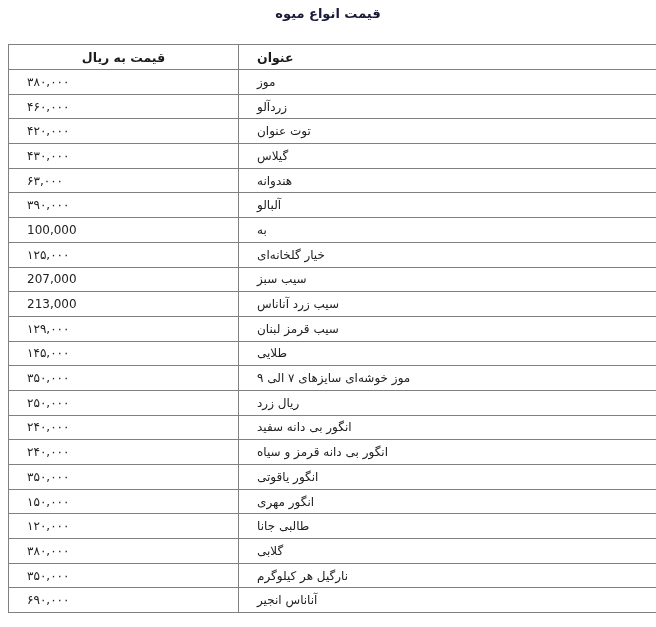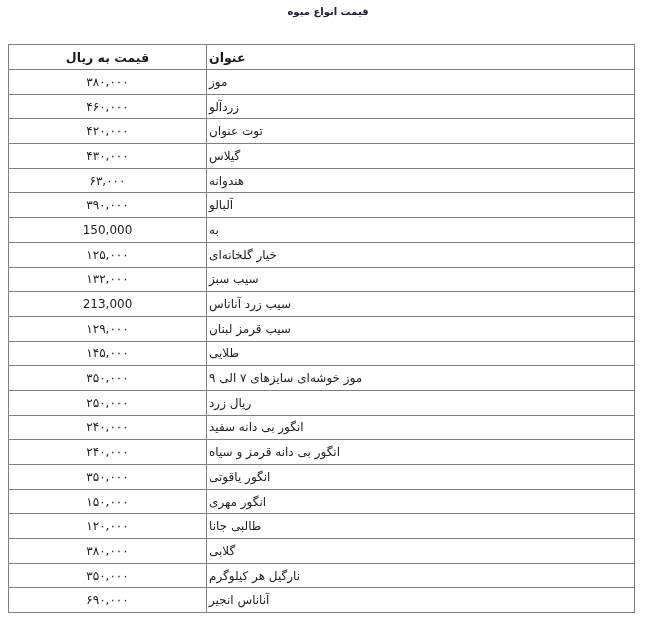--- a/index.html
+++ b/index.html
@@ -13,58 +13,58 @@
       position: relative;
       overflow: hidden;
       font-family: "DejaVu Sans", sans-serif;
     }
     .title {
       position: absolute;
       top: 6px;
       left: 0;
       width: 656px;
       text-align: center;
-      font-size: 10px;
+      font-size: 13px;
       font-weight: bold;
       color: #1a1a3a;
       direction: rtl;
     }
     table.prices {
       position: absolute;
       top: 44px;
       left: 8px;
       width: 620px;
       border-collapse: collapse;
       direction: rtl;
       table-layout: fixed;
     }
     table.prices th,
     table.prices td {
       border: 1px solid #808080;
       height: 23.7px;
-      padding: 0 2px;
+      padding: 0 18px;
       font-size: 12px;
       color: #222;
       vertical-align: middle;
       white-space: nowrap;
       overflow: hidden;
     }
     table.prices th {
       font-weight: bold;
       font-size: 12.5px;
       color: #1a1a1a;
       height: 24px;
     }
     th.col-title { text-align: left; width: 423px; }
     th.col-price { text-align: center; width: 193px; }
     td.name {
       text-align: left;
     }
     td.price {
-      text-align: center;
+      text-align: left;
       color: #555;
       font-size: 11.5px;
     }
   </style>
 </head>
 <body>
 
 <div class="title">قیمت انواع میوه</div>
 
 <table class="prices">
@@ -94,29 +94,29 @@
     <tr>
         <td class="name">هندوانه</td>
         <td class="price">۶۳,۰۰۰</td>
       </tr>
     <tr>
         <td class="name">آلبالو</td>
         <td class="price">۳۹۰,۰۰۰</td>
       </tr>
     <tr>
         <td class="name">به</td>
-        <td class="price">150,000</td>
+        <td class="price">100,000</td>
       </tr>
     <tr>
         <td class="name">خیار گلخانه‌ای</td>
         <td class="price">۱۲۵,۰۰۰</td>
       </tr>
     <tr>
         <td class="name">سیب سبز</td>
-        <td class="price">۱۳۲,۰۰۰</td>
+        <td class="price">207,000</td>
       </tr>
     <tr>
         <td class="name">سیب زرد آناناس</td>
         <td class="price">213,000</td>
       </tr>
     <tr>
         <td class="name">سیب قرمز لبنان</td>
         <td class="price">۱۲۹,۰۰۰</td>
       </tr>
     <tr>

